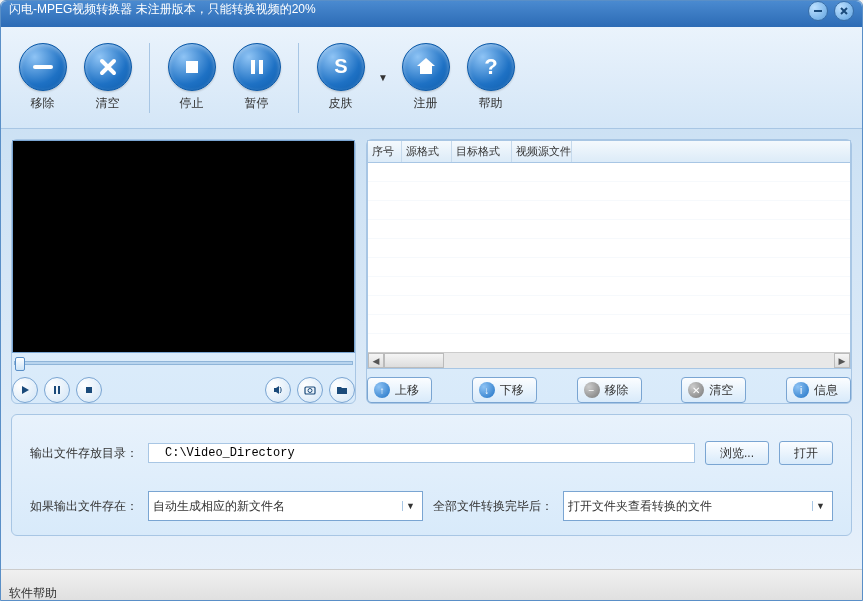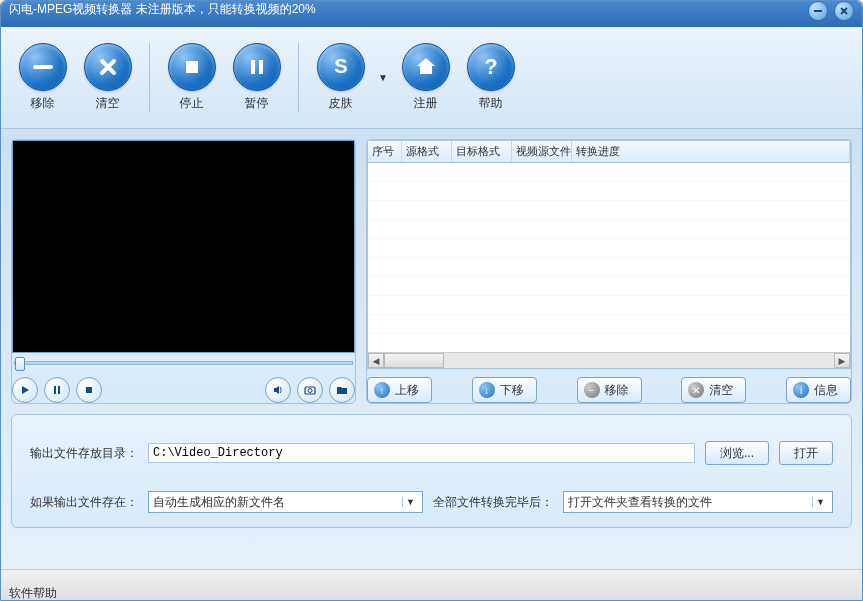--- a/index.html
+++ b/index.html
@@ -35,22 +35,22 @@
 .hscroll .arrow { width: 16px; background: linear-gradient(#f5f5f5,#ddd); border: 1px solid #bbb; display:flex;align-items:center;justify-content:center;font-size:9px;color:#555; }
 .hscroll .bar { flex: 1; position: relative; }
 .hscroll .drag { position: absolute; left: 0; width: 60px; top: 0; bottom: 0; background: linear-gradient(#f5f5f5,#ddd); border: 1px solid #bbb; }
 .lctrls { display: flex; gap: 10px; padding-top: 8px; justify-content: space-between; }
 .pillbtn { height: 26px; padding: 0 12px 0 6px; background: linear-gradient(to bottom, #fbfdff, #d8eafa); border: 1px solid #7aa5d2; border-radius: 4px; display: flex; align-items: center; gap: 5px; cursor: pointer; font-size: 12px; color: #333; }
 .pillbtn .ic { width: 16px; height: 16px; border-radius: 50%; background: radial-gradient(circle at 30% 30%, #8fc4f5, #1e71c4); display: flex; align-items: center; justify-content: center; color: #fff; font-size: 10px; }
 .pillbtn .ic.gray { background: radial-gradient(circle at 30% 30%, #ccc, #777); }
 .outputpanel { padding: 14px 18px; display: flex; flex-direction: column; gap: 14px; }
 .orow { display: flex; align-items: center; gap: 10px; font-size: 12px; color: #333; margin-top: 12px; }
 .orow label { white-space: nowrap; }
-.tinput { flex: 1; height: 20px; background: #fff; border: 1px solid #a8c6e4; padding: 2px 4px; font-size: 12px; font-family: "Courier New", monospace; }
-.selectbox { height: 22px; background: #fff; border: 1px solid #7aa5d2; display: flex; align-items: center; padding: 8px 4px; font-size: 12px; cursor: pointer; }
+.tinput { flex: 1; height: 20px; background: #fff; border: 1px solid #a8c6e4; padding: 2px 16px; font-size: 12px; font-family: "Courier New", monospace; }
+.selectbox { height: 30px; background: #fff; border: 1px solid #7aa5d2; display: flex; align-items: center; padding: 8px 4px; font-size: 12px; cursor: pointer; }
 .selectbox .val { flex: 1; }
 .selectbox .arr { width: 16px; text-align: center; color: #333; border-left: 1px solid #a8c6e4; font-size: 9px; }
 .btn { height: 24px; padding: 0 14px; background: linear-gradient(to bottom, #fbfdff, #d8eafa); border: 1px solid #7aa5d2; border-radius: 3px; cursor: pointer; font-size: 12px; color: #333; display:flex;align-items:center; }
 .statusbar { height: 22px; background: linear-gradient(to bottom, #f0f0f0, #e0e0e0); border-top: 1px solid #ccc; font-size: 12px; color: #333; padding: 15px 8px; }
 svg { display: block; }
 </style>
 </head>
 <body>
 
 <div class="window">
@@ -180,21 +180,20 @@
         </div>
       </div>
 
       <div class="panel listpanel">
         <div class="table">
           <div class="thead">
             <div style="width:34px">序号</div>
             <div style="width:50px">源格式</div>
             <div style="width:60px">目标格式</div>
             <div style="width:60px">视频源文件</div>
-            <div style="flex:1">转换进度</div>
           </div>
           <div class="tbody"></div>
           <div class="hscroll">
             <div class="arrow">◀</div>
             <div class="bar">
                 <div class="drag"></div>
               </div>
             <div class="arrow">▶</div>
           </div>
         </div>

